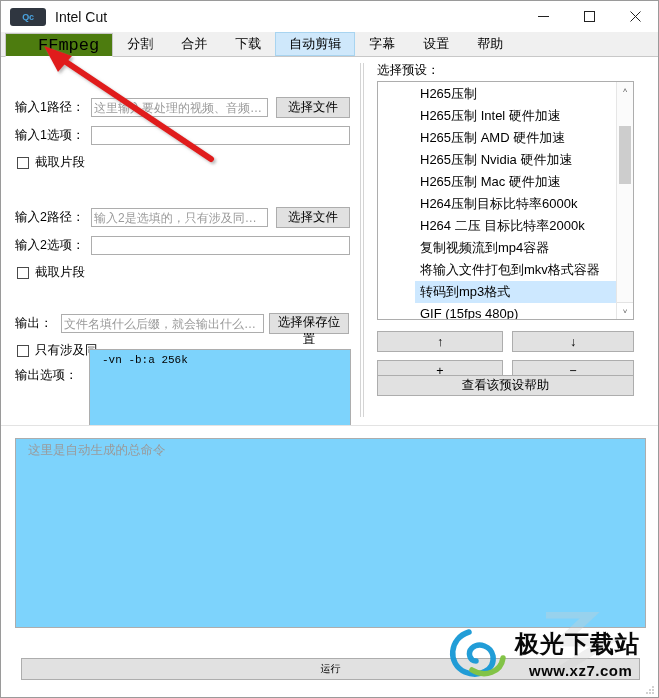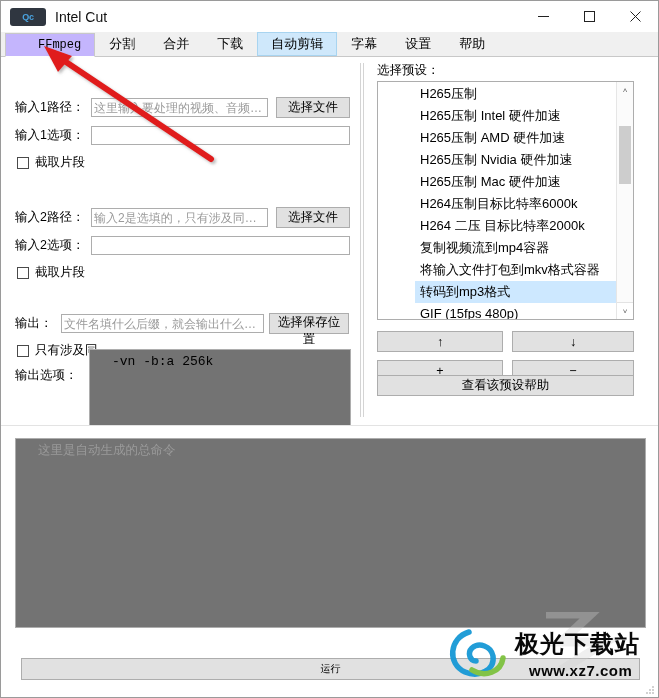--- a/index.html
+++ b/index.html
@@ -90,26 +90,26 @@
     padding: 0 13px;
     display: flex;
     align-items: center;
     font-size: 13px;
     color: #000;
     border: 1px solid transparent;
     box-sizing: border-box;
     white-space: nowrap;
   }
   .tab.active {
-    background: #c4b5fd;
+    background: #4d7c0f;
     border: 1px solid #c8c8c8;
     border-bottom: 1px solid #ffffff;
     margin-bottom: -1px;
     font-family: "Liberation Mono", "DejaVu Sans Mono", monospace;
-    font-size: 12px;
+    font-size: 17px;
     padding-left: 32px;
   }
   .tab.hover {
     background: #cfe8fb;
     border: 1px solid #a8d4f0;
   }
 
   
   .content {
     flex: 1 1 auto;
@@ -182,26 +182,26 @@
   .cbox {
     width: 12px; height: 12px;
     border: 1px solid #4a4a4a;
     background: #fff;
     box-sizing: border-box;
     flex: 0 0 auto;
   }
 
   .ta {
     border: 1px solid #adadad;
-    background: #737373;
+    background: #7dd3fc;
     font-family: "Liberation Mono", "DejaVu Sans Mono", monospace;
-    font-size: 13px;
-    color: #000;
-    box-sizing: border-box;
-    padding: 3px 22px;
+    font-size: 11px;
+    color: #000;
+    box-sizing: border-box;
+    padding: 3px 12px;
     resize: none;
     outline: none;
     line-height: 1.35;
   }
   .ta::placeholder { color: #9a9a9a; font-family: "Liberation Sans", sans-serif; font-size: 12.5px; }
 
   
   .preset-label {
     position: absolute;
     left: 12px; top: 5px;

